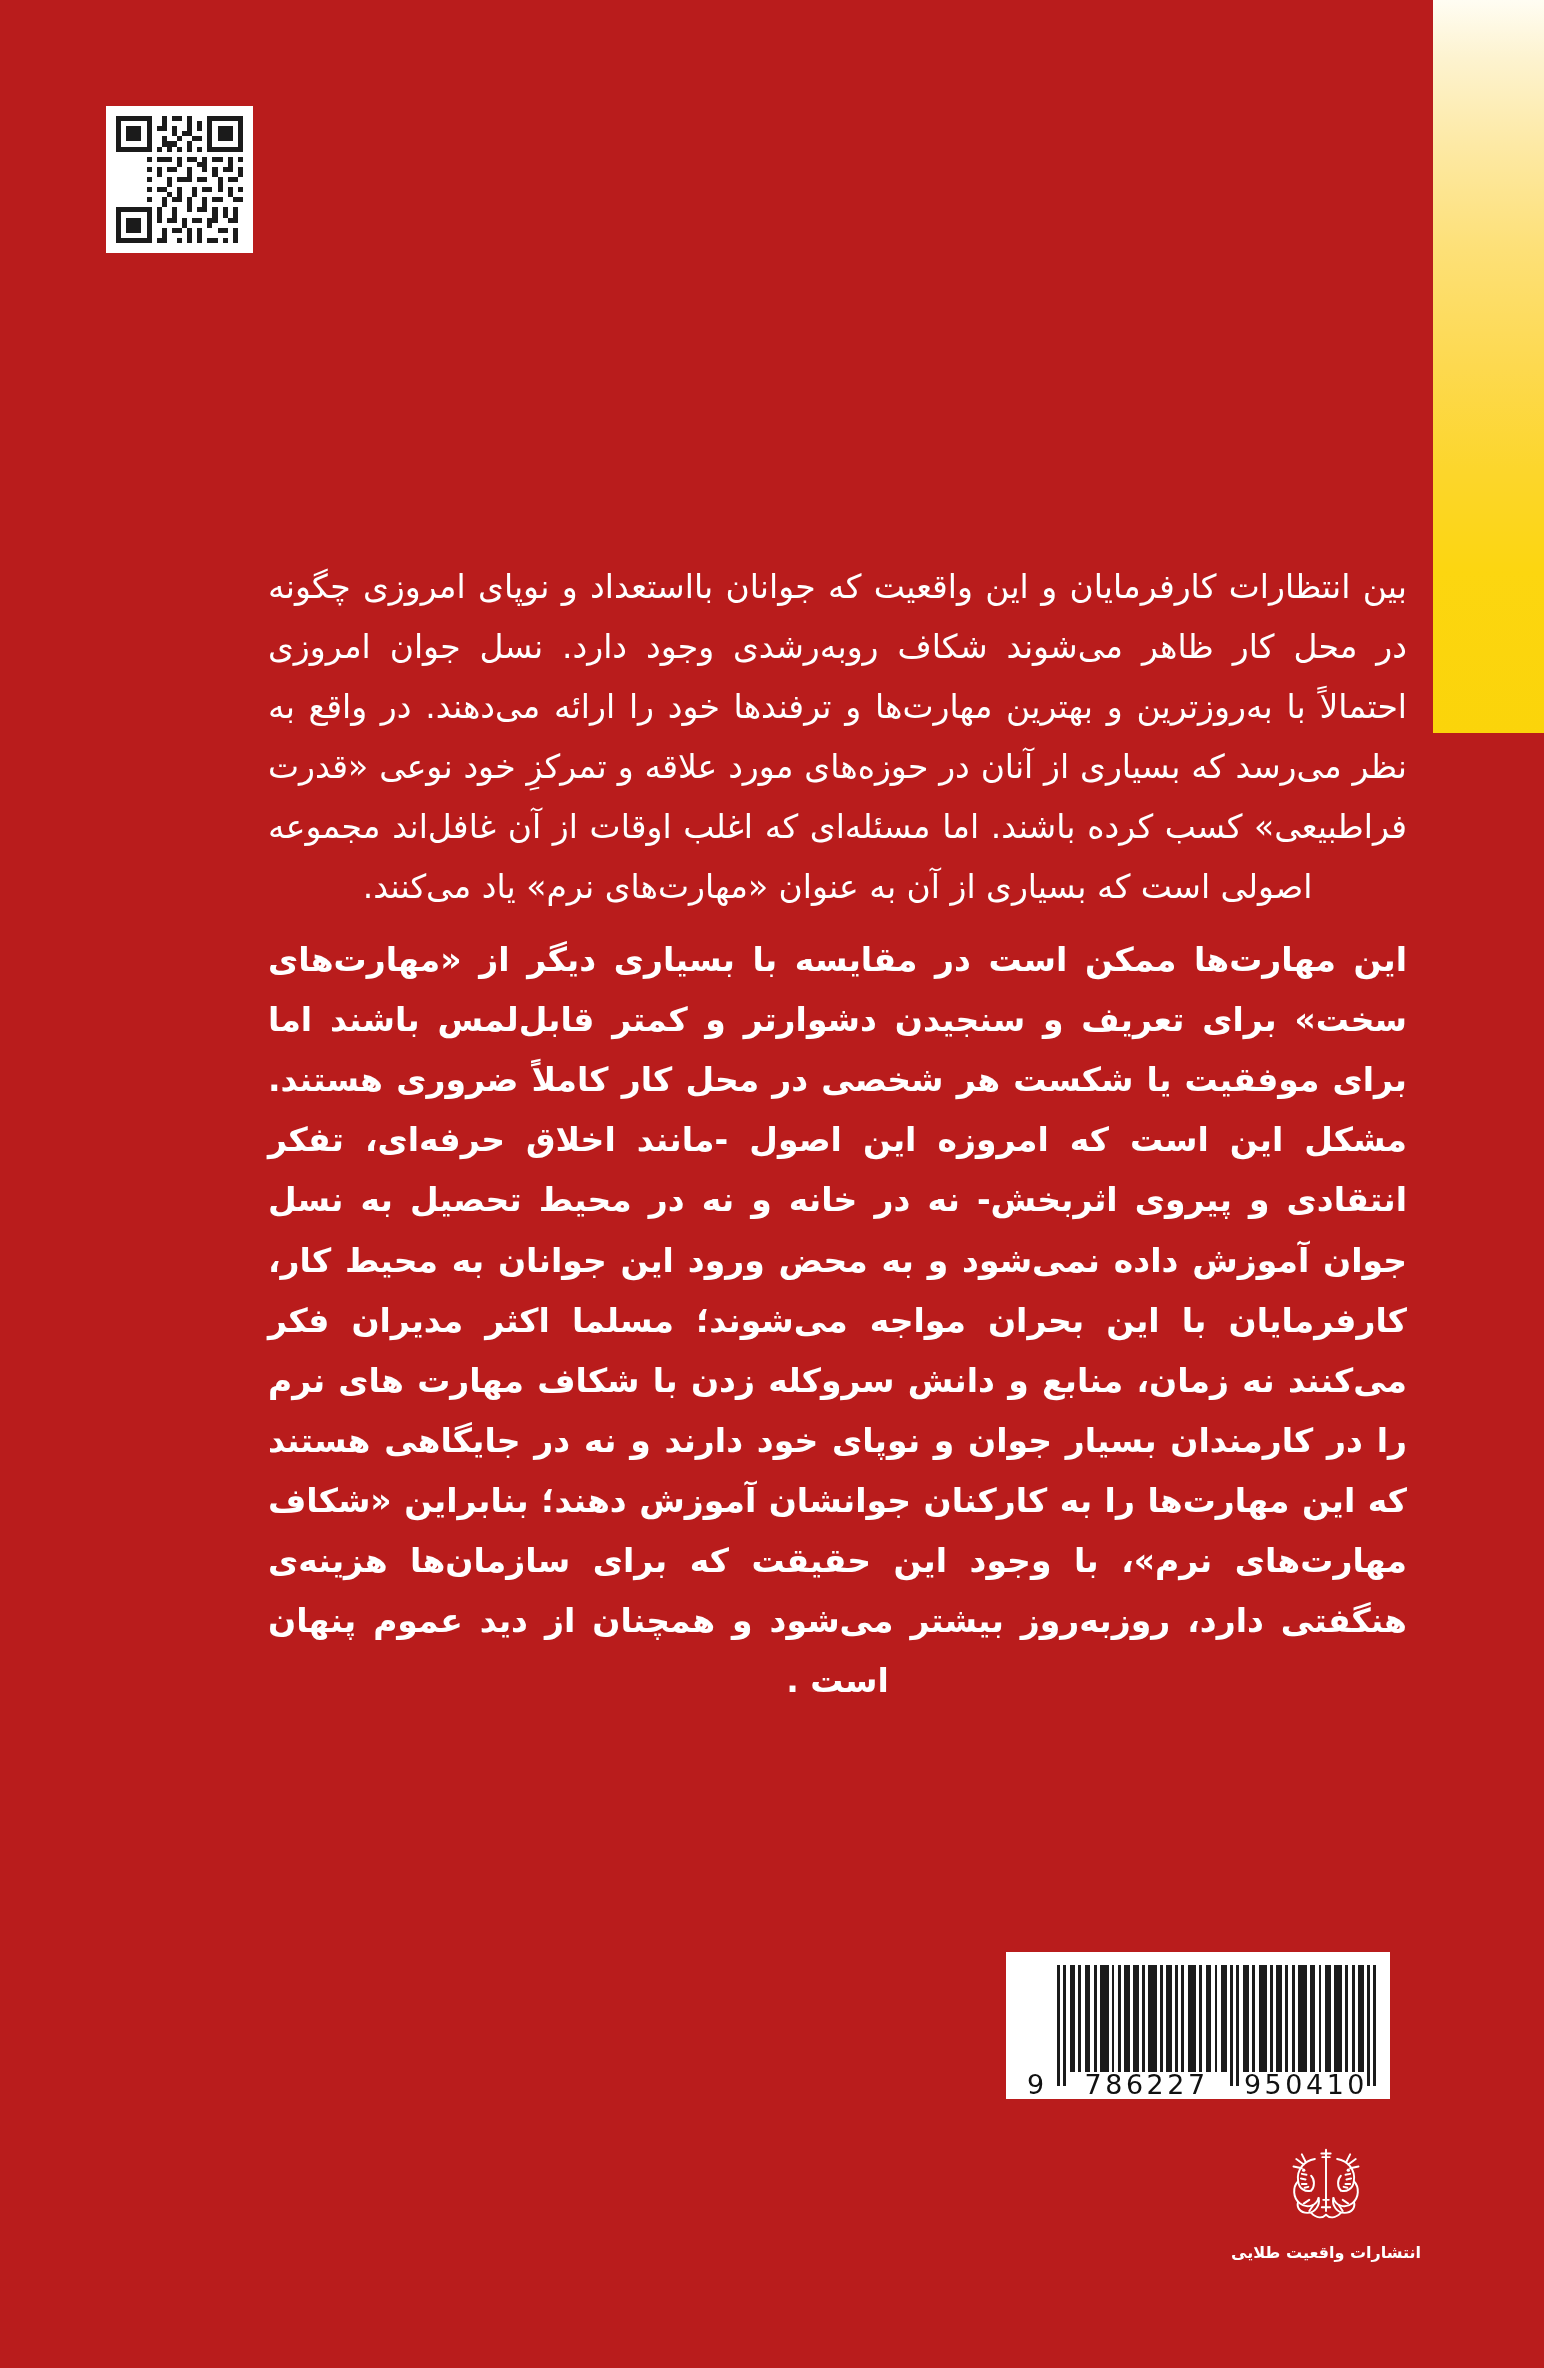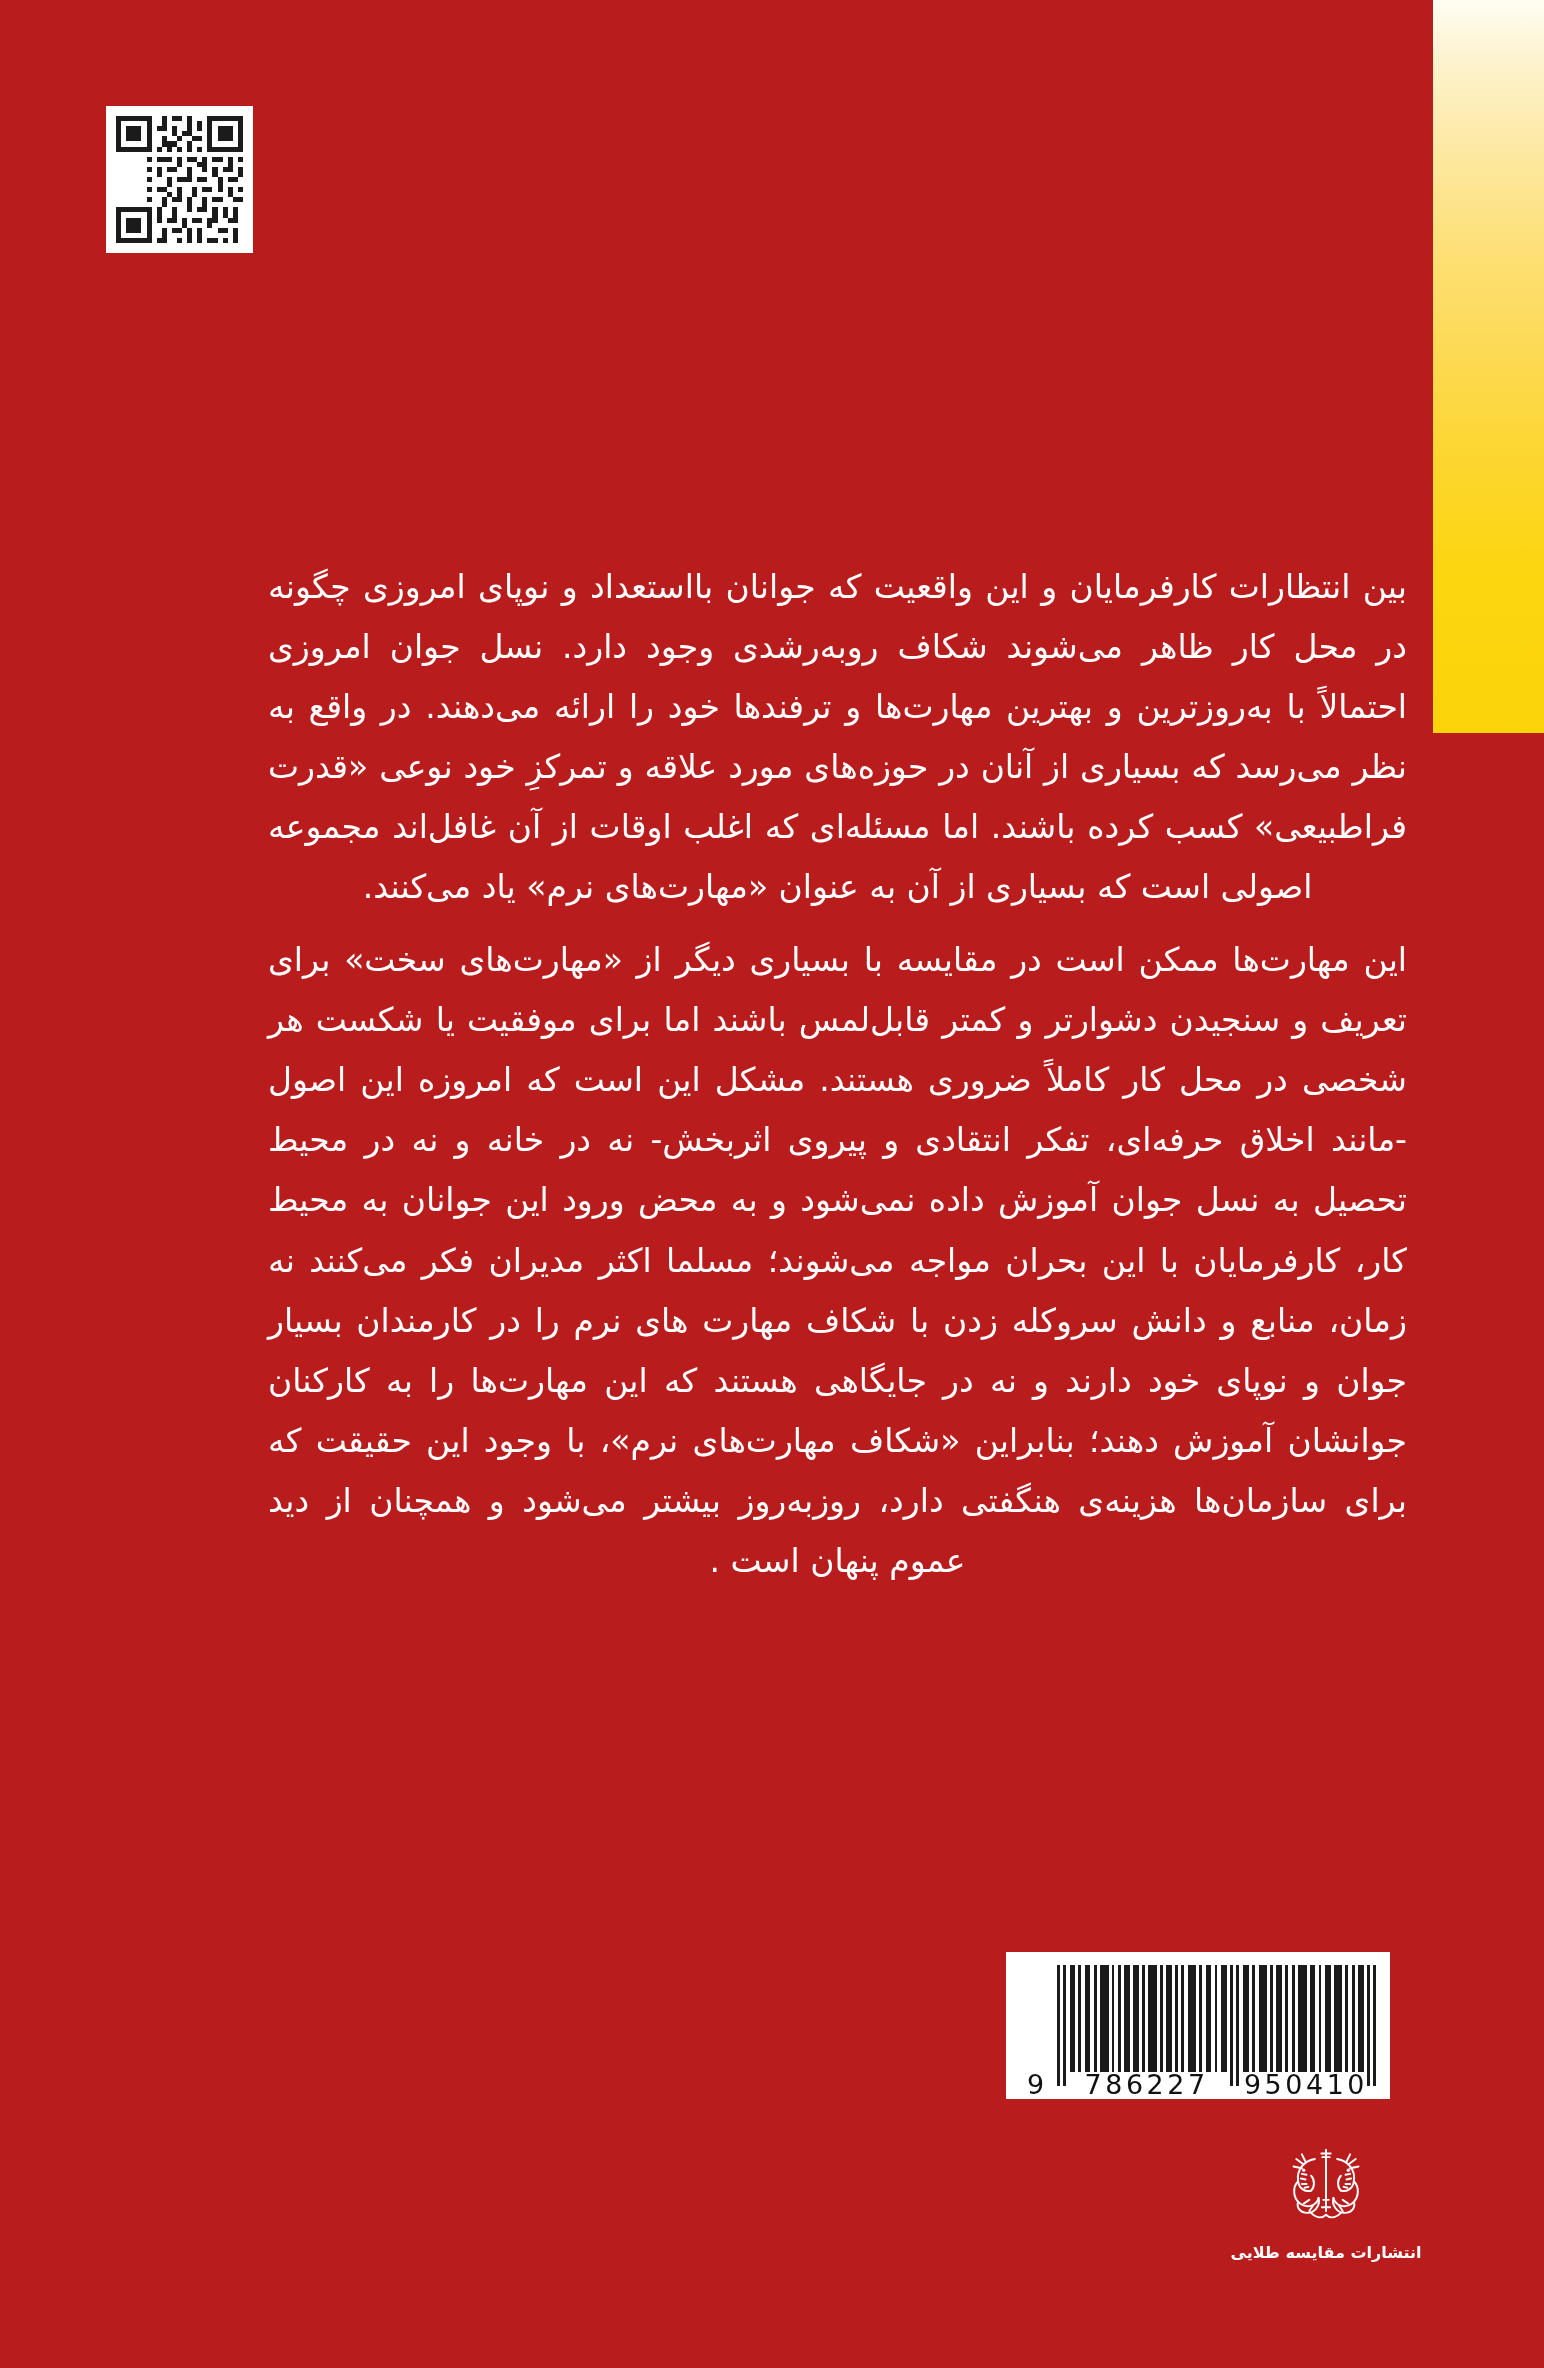--- a/index.html
+++ b/index.html
@@ -69,20 +69,21 @@
     font-size: 33px;
     line-height: 1.82;
     font-weight: 400;
     letter-spacing: 0px;
   }
   .blurb p {
     margin: 0 0 13px 0;
   }
   .blurb p:last-child {
     margin-bottom: 0;
+    font-weight: bold;
   }
 
   
   .barcode-box {
     position: absolute;
     left: 1006px;
     top: 1952px;
     width: 384px;
     height: 147px;
     background: #ffffff;
@@ -357,17 +358,17 @@
         <path d="M83 45 L79 44"></path>
 
         <path d="M44 72 C50 78 56 78 60 74"></path>
         <path d="M76 72 C70 78 64 78 60 74"></path>
       </g>
       <g fill="#ffffff">
         <circle cx="36" cy="26" r="1.8"></circle>
         <circle cx="84" cy="26" r="1.8"></circle>
       </g>
     </svg>
-    <span class="pub-name">انتشارات مقایسه طلایی</span>
+    <span class="pub-name">انتشارات واقعیت طلایی</span>
   </div>
 
 </div>
 
 
 </body></html>

